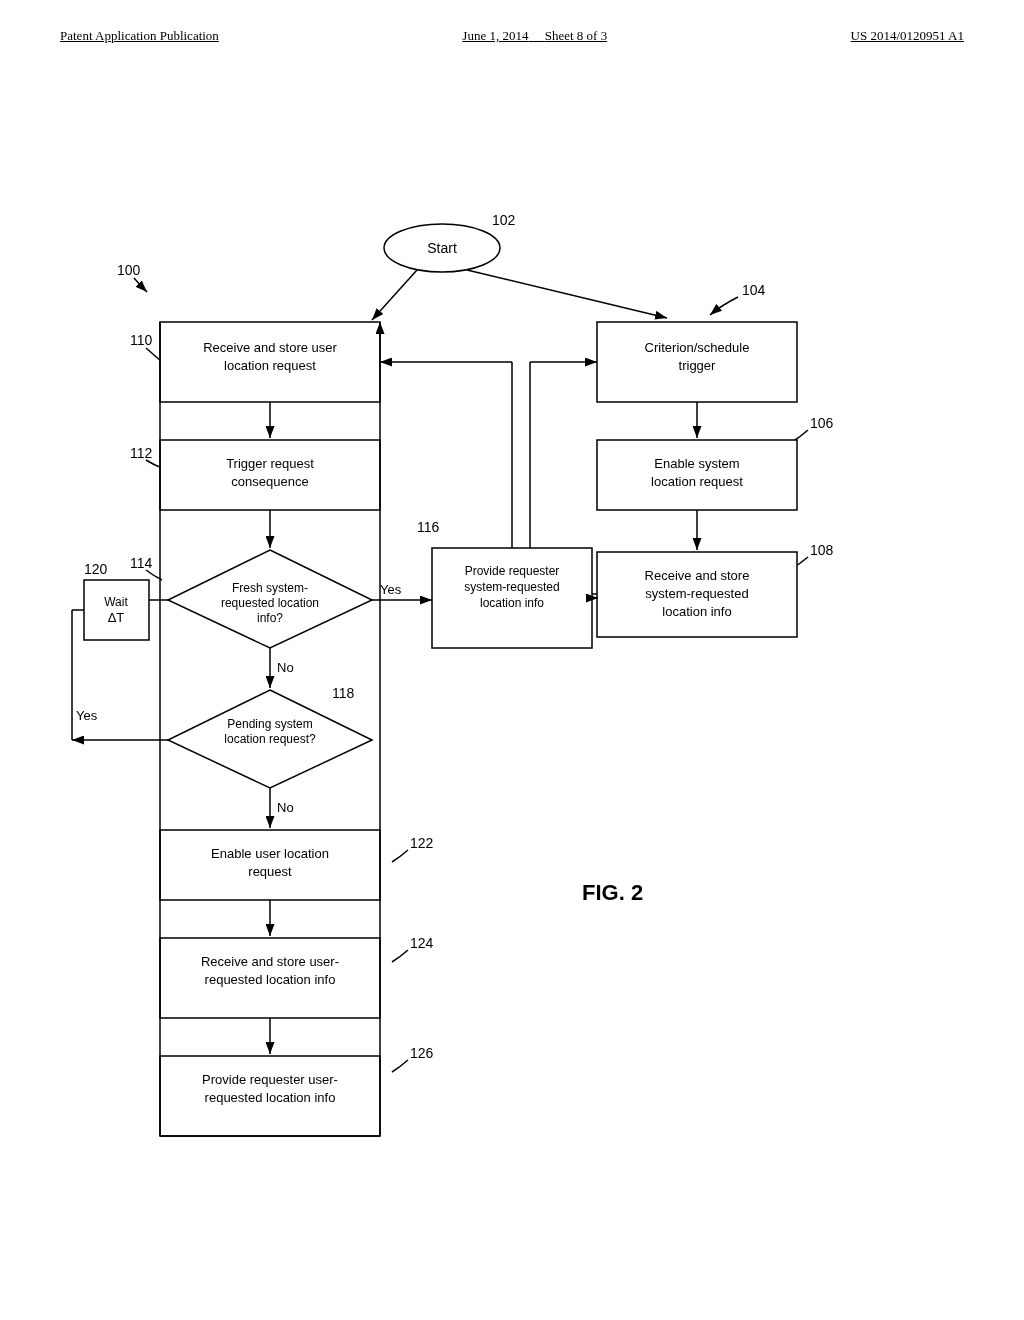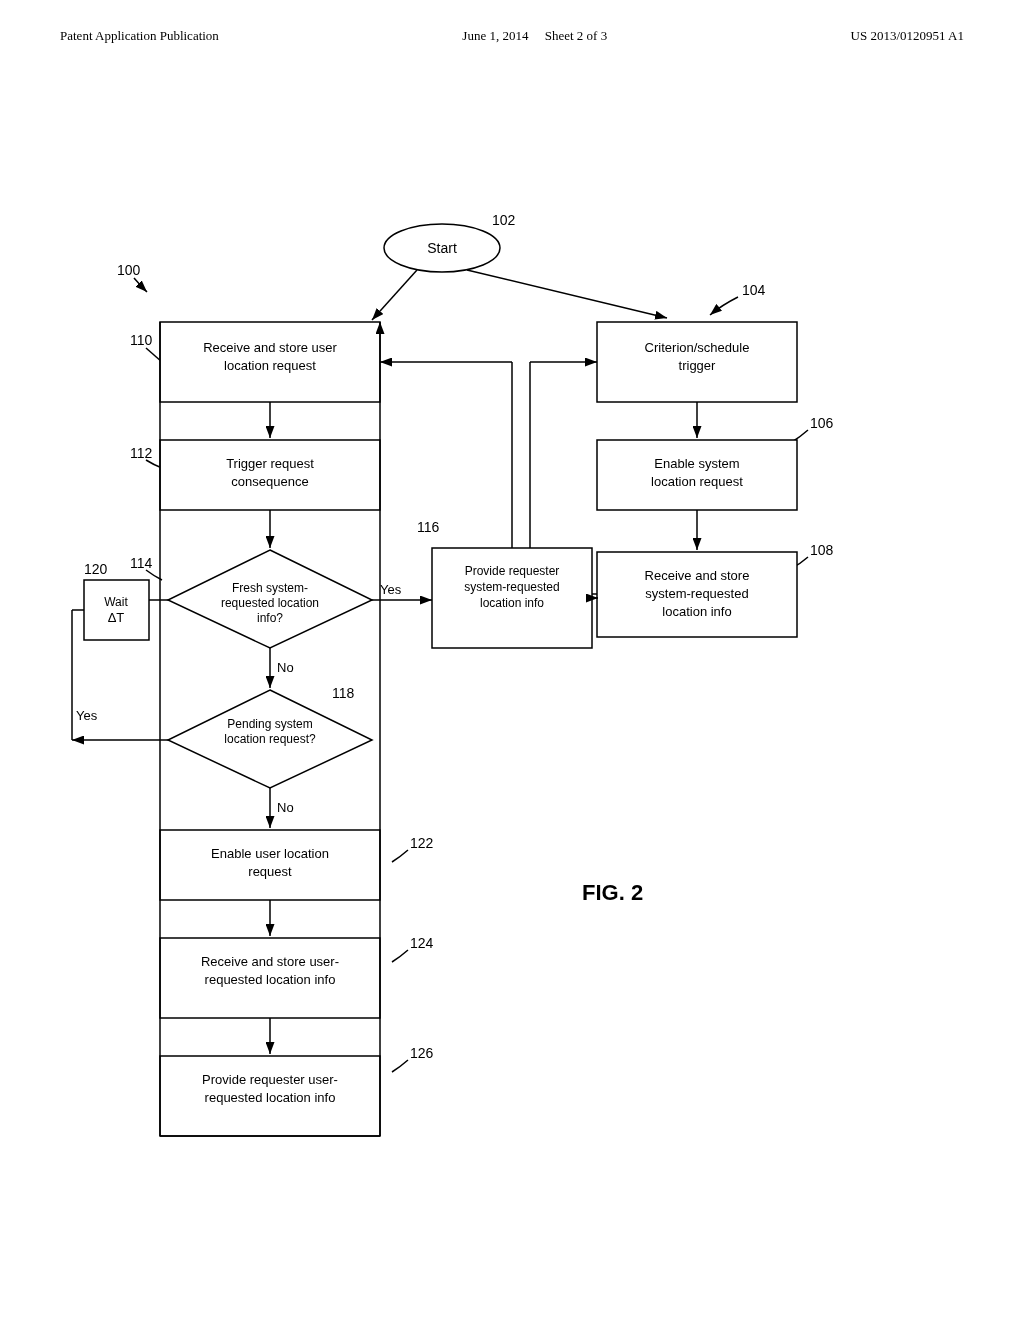--- a/index.html
+++ b/index.html
@@ -11,20 +11,21 @@
       position: relative;
       overflow: hidden;
     }
 
     .header {
       display: flex;
       justify-content: space-between;
       align-items: flex-start;
       padding: 28px 60px 0 60px;
       font-size: 13px;
+      text-decoration: underline;
     }
 
     .diagram-area {
       position: absolute;
       top: 100px;
       left: 60px;
       width: 904px;
       height: 1180px;
     }
 
@@ -35,23 +36,23 @@
     }
   </style>
 </head>
 <body>
 
 <div class="header">
   <div>Patent Application Publication</div>
   <div>
     <span>June 1, 2014</span>
     &nbsp;&nbsp;&nbsp;
-    <span>Sheet 2 of 3</span>
+    <span>Sheet 8 of 3</span>
   </div>
-  <div>US 2013/0120951 A1</div>
+  <div>US 2014/0120951 A1</div>
 </div>
 
 <div class="diagram-area">
   <svg class="flowchart-svg" viewBox="0 0 900 1180" xmlns="http://www.w3.org/2000/svg">
     <defs>
       <marker id="arrowhead" markerWidth="8" markerHeight="6" refX="8" refY="3" orient="auto">
         <polygon points="0 0, 8 3, 0 6" fill="#000"></polygon>
       </marker>
     </defs>
 

